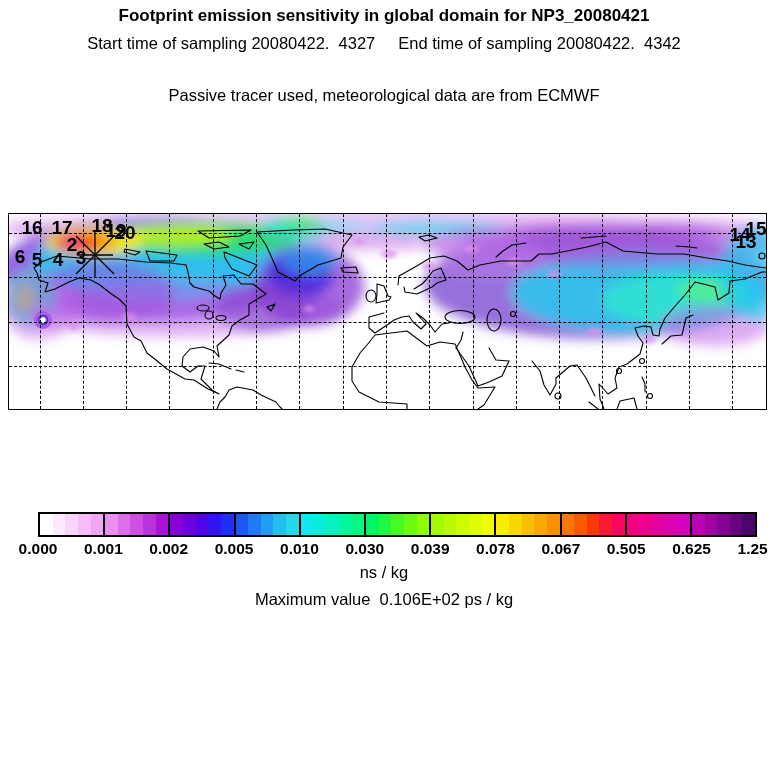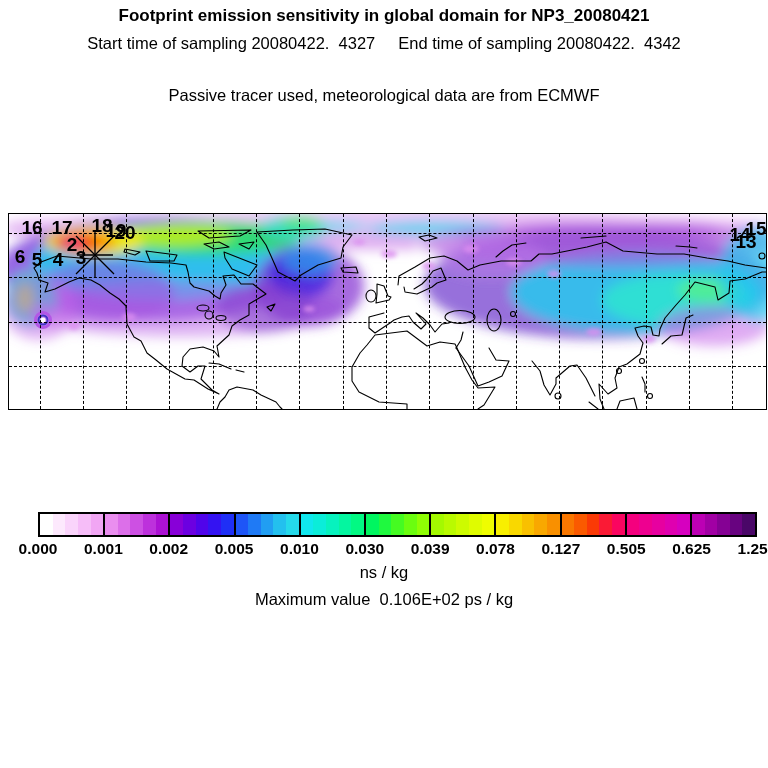--- a/index.html
+++ b/index.html
@@ -276,21 +276,21 @@
     </div>
   <div id="cbticks">
       <span class="cbt" style="left: 38px;">0.000</span>
       <span class="cbt" style="left: 103.36px;">0.001</span>
       <span class="cbt" style="left: 168.72px;">0.002</span>
       <span class="cbt" style="left: 234.08px;">0.005</span>
       <span class="cbt" style="left: 299.44px;">0.010</span>
       <span class="cbt" style="left: 364.8px;">0.030</span>
       <span class="cbt" style="left: 430.16px;">0.039</span>
       <span class="cbt" style="left: 495.52px;">0.078</span>
-      <span class="cbt" style="left: 560.88px;">0.127</span>
+      <span class="cbt" style="left: 560.88px;">0.067</span>
       <span class="cbt" style="left: 626.24px;">0.505</span>
       <span class="cbt" style="left: 691.6px;">0.625</span>
       <span class="cbt" style="left: 756.96px;">1.250</span>
     </div>
   <div id="cbunit" class="tline">ns / kg</div>
   <div id="maxval" class="tline">Maximum value  0.106E+02 ps / kg</div>
 
 </div>
 
 </body></html>

